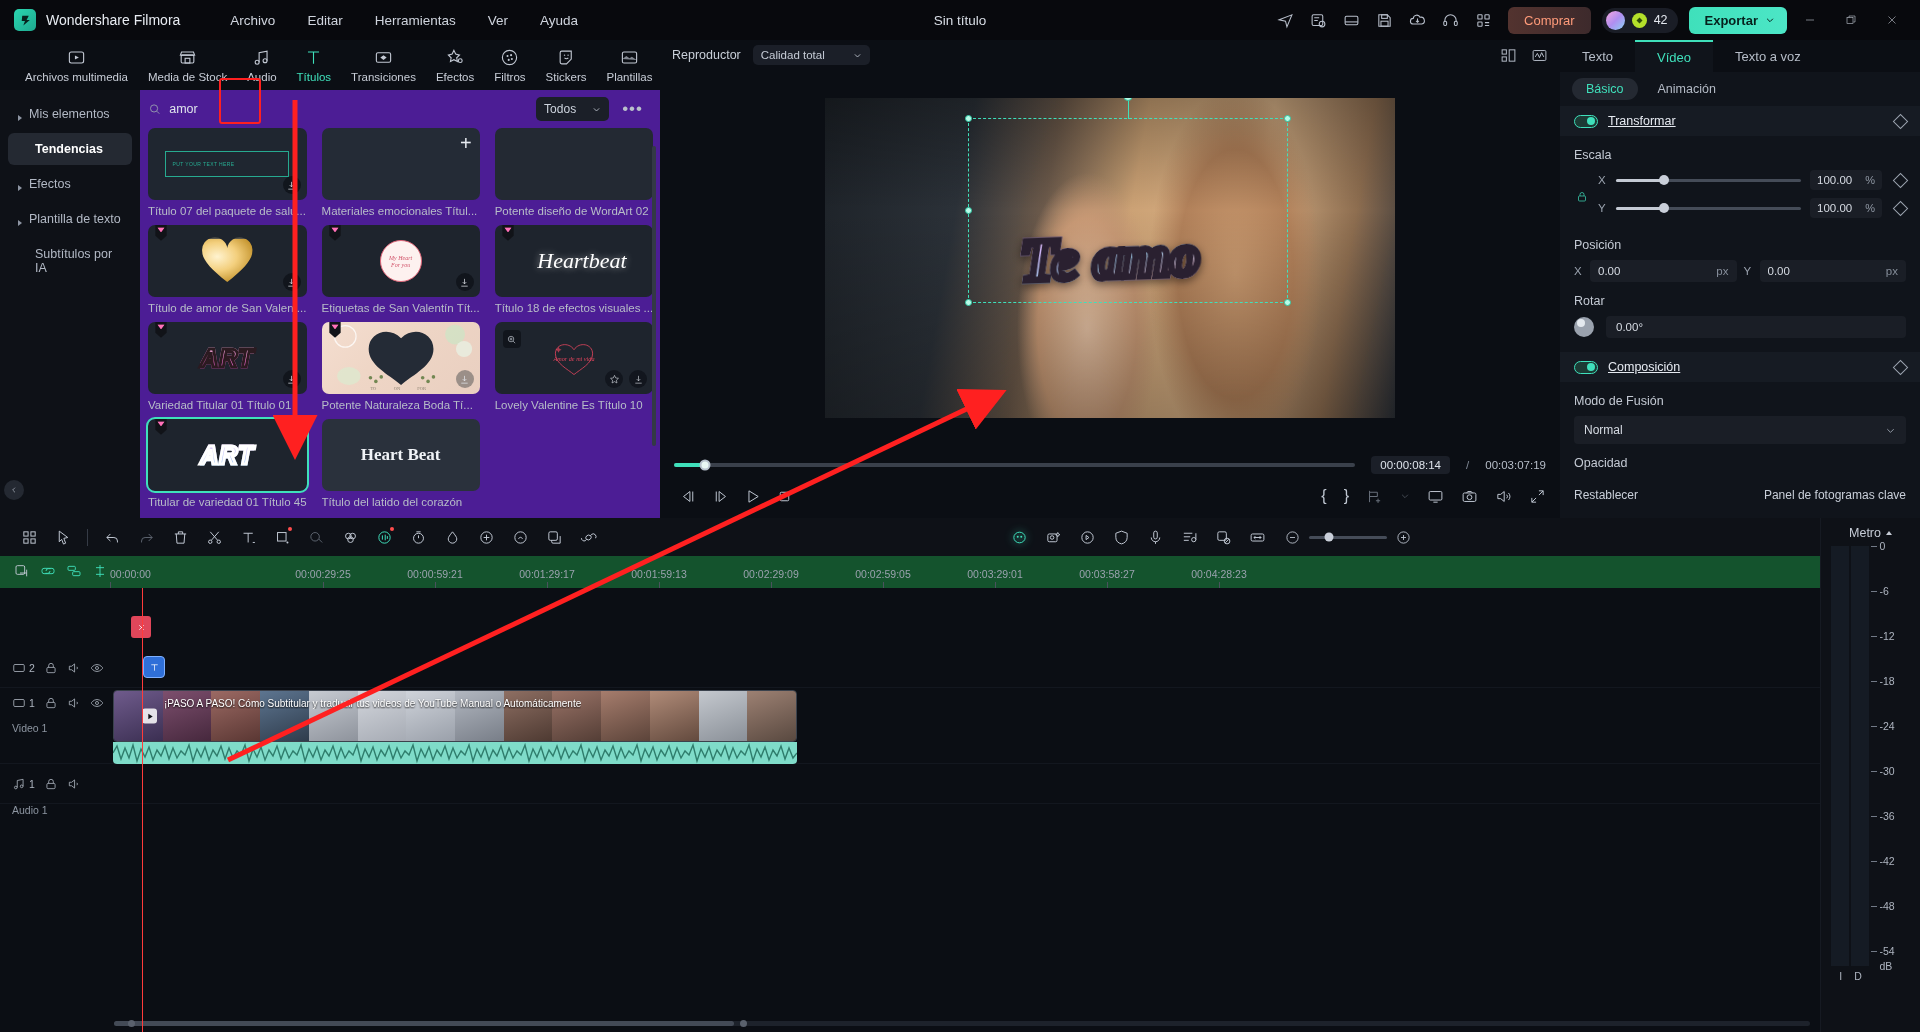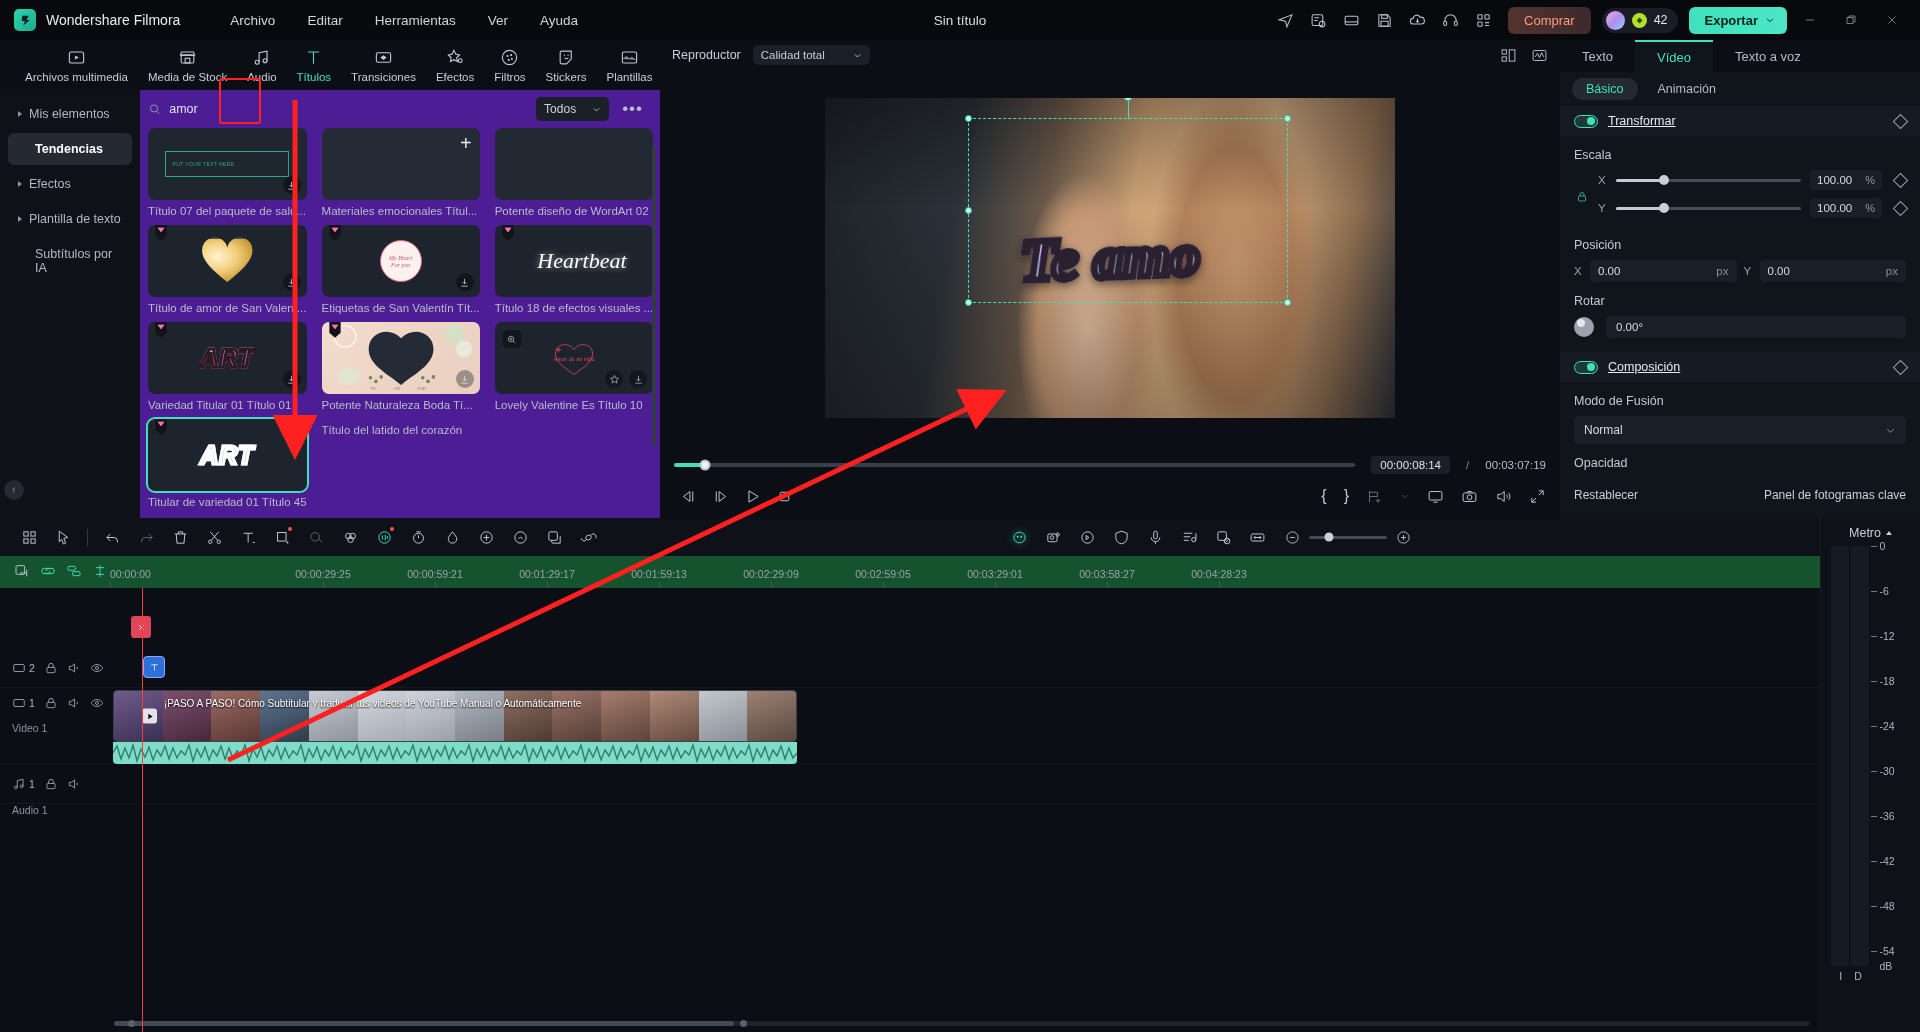--- a/index.html
+++ b/index.html
@@ -47,21 +47,21 @@
   .cat{display:flex;flex-direction:column;align-items:center;gap:4px;padding:4px 9px;cursor:pointer;border-radius:5px;position:relative;}
   .cat svg{width:19px;height:19px;stroke:#c3c9d4;fill:none;stroke-width:1.4;}
   .cat span{font-size:11.5px;color:#c8cdd7;white-space:nowrap;}
   .cat.active svg{stroke:#3fe0bb;}
   .cat.active span{color:#3fe0bb;}
   .cat-highlight{position:absolute;border:2px solid #ff2020;border-radius:3px;
     left:219px;top:38px;width:42px;height:46px;pointer-events:none;}
 
   .panel-body{display:flex;flex:1;min-height:0;}
   .side-list{width:140px;padding:8px 8px 0 8px;background:#0e1117;}
-  .side-item{display:flex;align-items:center;gap:7px;font-size:12.5px;color:#b2b9c5;
+  .side-item{display:flex;align-items:flex-end;gap:7px;font-size:12.5px;color:#b2b9c5;
     padding:9px 10px;border-radius:6px;cursor:pointer;margin-bottom:3px;}
   .side-item .arw{width:0;height:0;border-left:4px solid #8d95a3;border-top:3.5px solid transparent;border-bottom:3.5px solid transparent;}
   .side-item.sel{background:#242932;color:#fff;font-weight:bold;}
   .side-item.noarw{padding-left:27px;}
 
   .content-col{flex:1;display:flex;flex-direction:column;min-width:0;}
   .search-row{height:38px;display:flex;align-items:center;gap:10px;padding:0 14px 0 8px;}
   .search-box{flex:1;display:flex;align-items:center;gap:8px;}
   .search-box svg{width:14px;height:14px;stroke:#9aa2b0;fill:none;stroke-width:1.6;}
   .search-box input{background:transparent;border:none;outline:none;color:#dfe4ec;font-size:12.5px;
@@ -641,20 +641,23 @@
                     <path d="M2 0h20v19l-10 9-10-9z" fill="#111318"></path>
                     <path d="M6 5h12l-6 8z" fill="#ff4fa3"></path>
                     <path d="M6 5l6 8 6-8z" fill="#ff7ec0" opacity=".75"></path>
                   </svg>
                 <div class="art-text2">ART</div>
               </div>
               <div class="card-label">Titular de variedad 01 Título 45</div>
             </div>
 
             <div class="card">
+              <div class="thumb" style="background:#2a313c;">
+                <div class="hb-text">Heart Beat</div>
+              </div>
               <div class="card-label">Título del latido del corazón</div>
             </div>
 
           </div>
           <div class="vscroll"></div>
         </div>
         <div class="collapse-btn">
           <svg viewBox="0 0 24 24">
               <path d="M15 5l-7 7 7 7"></path>
             </svg>

